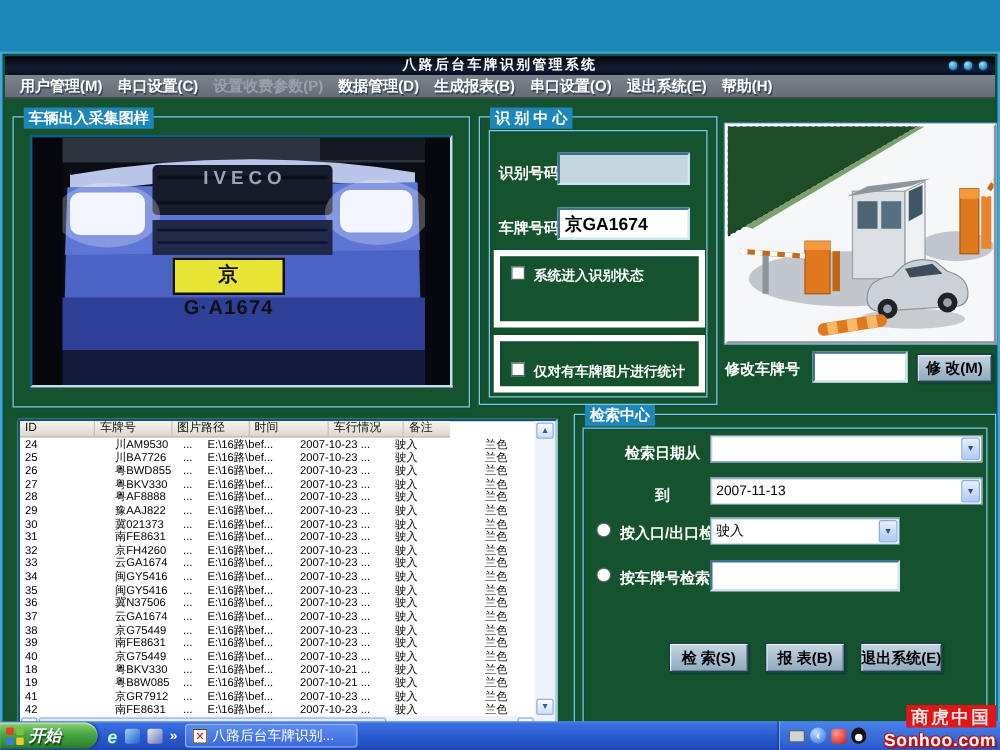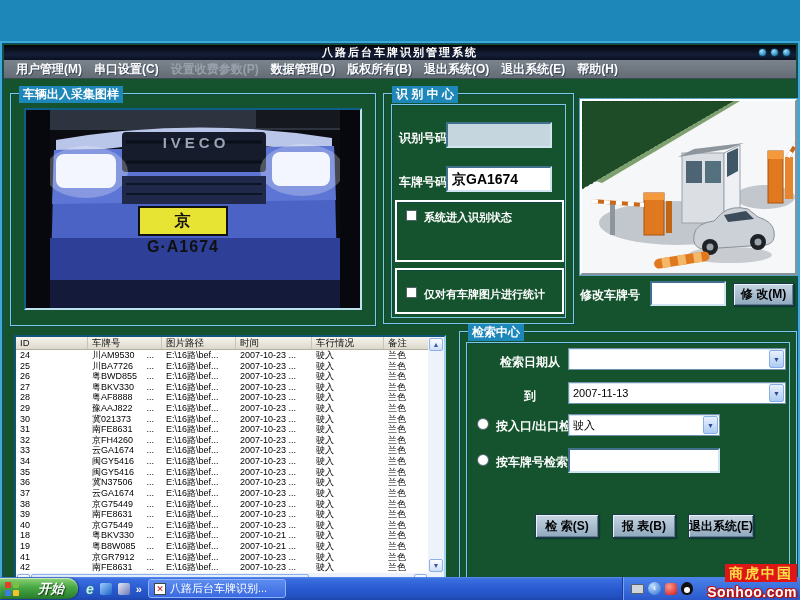--- a/index.html
+++ b/index.html
@@ -45,21 +45,21 @@
 
   
   .recog { left:381px; top:50px; width:191px; height:231px; }
   .recog-frame { position:absolute; left:7px; top:10px; right:7px; bottom:5px;
     border:1px solid #7cc8e6; box-shadow: inset 1px 1px 0 rgba(8,60,92,.45); }
   .flabel { position:absolute; color:#fff; font-size:12px; font-weight:bold; white-space:nowrap; }
   .sunken { border:2px solid #40708c; border-right-color:#cfe6f2; border-bottom-color:#cfe6f2; }
   .inp-dis { position:absolute; left:62px; top:28px; width:106px; height:26px; background:#c6d6de; }
   .inp-plate { position:absolute; left:62px; top:72px; width:106px; height:26px; background:#fff;
     color:#000; font-size:14px; font-weight:bold; line-height:22px; padding-left:4px; }
-  .chkbox-area { position:absolute; border:2px solid #ffffff;
+  .chkbox-area { position:absolute; border:5px solid #ffffff;
     box-shadow: inset 1px 1px 0 rgba(8,60,92,.45); text-align: center; }
   .area1 { left:11px; top:106px; width:169px; height:62px; }
   .area2 { left:11px; top:174px; width:169px; height:46px; }
   .checkbox { position:absolute; width:11px; height:11px; background:#fff; border:1px solid #55616b; }
   .chklabel { position:absolute; color:#fff; font-size:11px; font-weight:bold; white-space:nowrap; }
   .note { position:absolute; left:8px; top:27px; color:#d8ecf4; font-size:11px; line-height:14px; white-space:nowrap; }
 
   
   .illus { position:absolute; left:578px; top:56px; width:217px; height:176px;
     background:#f6f7f9; border:2px solid #fff; border-right-color:#8a929a; border-bottom-color:#8a929a;
@@ -69,21 +69,21 @@
   .mod-label { position:absolute; left:578px; top:244px; color:#fff; font-size:12px; font-weight:bold; }
   .mod-input { position:absolute; left:648px; top:238px; width:76px; height:25px; background:#fff; }
   .btn3d { background:linear-gradient(180deg,#c6d5e2,#8fa9be);
     border:1px solid #1c3a4c; box-shadow: inset 1px 1px 0 #e8f2f8, inset -1px -1px 0 #64808f, 1px 1px 1px rgba(0,30,50,.45);
     color:#000; font-weight:bold; font-size:12px; text-align:center; cursor:default; white-space:nowrap; }
   .mod-btn { position:absolute; left:731px; top:240px; width:61px; height:23px; line-height:21px; }
 
   
   .listview { position:absolute; left:12px; top:292px; width:432px; height:254px;
     background:#fff; border:2px solid #0f5577; border-right-color:#9fd4ea; border-bottom-color:#9fd4ea; }
-  .lv-header { position:absolute; left:0; top:0; width:412px; height:13px; display:flex;
+  .lv-header { position:absolute; left:0; top:0; width:344px; height:13px; display:flex;
     background:linear-gradient(180deg,#f6f4ec,#dcd8cc); border-bottom:1px solid #b4b0a0; }
   .lv-h { font-size:9.5px; color:#111; padding-left:4px; line-height:12px;
     border-right:1px solid #c8c4b4; overflow:hidden; white-space:nowrap; }
   .c0{width:72px;} .c1{width:74px;} .c2{width:74px;} .c3{width:76px;} .c4{width:72px;} .c5{width:44px;border-right:none;}
   .lv-rows { position:absolute; left:0; top:13px; width:412px; height:223px; overflow:hidden; }
   .lv-row { display:flex; height:10.62px; }
   .lv-c { font-size:9px; color:#000; line-height:10.5px; padding-left:4px; white-space:nowrap; overflow:hidden; }
   .lv-c.plate { display:flex; justify-content:space-between; padding-right:8px; }
 
   .vscroll { position:absolute; right:0; top:0; width:16px; height:236px; background:#eef2fa; }
@@ -121,21 +121,21 @@
 
   
   .taskbar { position:absolute; left:0; bottom:0; width:800px; height:23px;
     background:linear-gradient(180deg,#5c8ee8 0%,#3a6fe0 8%,#2a5ad0 50%,#2250c0 85%,#1e46ae); }
   .startbtn { position:absolute; left:0; top:1px; height:21px; width:78px;
     border-radius:0 11px 11px 0;
     background:linear-gradient(180deg,#8ed276,#46a844 45%,#2e8430 90%,#25702a);
     box-shadow: inset 0 1px 1px rgba(255,255,255,.55), 1px 0 2px rgba(0,0,30,.5);
     display:flex; align-items:center; gap:4px; padding-left:5px; }
   .startbtn .lbl { color:#fff; font-size:13px; font-weight:bold; font-style:italic;
-    text-shadow:1px 1px 1px rgba(0,0,0,.6);margin-left:15px; }
+    text-shadow:1px 1px 1px rgba(0,0,0,.6); }
   .flag { width:14px; height:14px; position:relative; }
   .flag i { position:absolute; width:6px; height:6px; border-radius:1px; }
   .flag .r{left:0;top:0;background:#e53c2e;} .flag .g{right:0;top:0;background:#7bc043;}
   .flag .b{left:0;bottom:0;background:#3b7de0;} .flag .y{right:0;bottom:0;background:#f5c22b;}
   .ql { position:absolute; left:86px; top:3px; height:17px; display:flex; gap:6px; align-items:center; }
   .ql-ie { color:#cfe6ff; font-size:14px; font-weight:bold; font-style:italic; text-shadow:0 0 2px #0a3; }
   .ql-ic2 { width:12px; height:12px; border-radius:2px; background:linear-gradient(135deg,#9fd0ff,#1c62c8); }
   .ql-ic3 { width:12px; height:12px; border-radius:2px; background:linear-gradient(135deg,#e8e8f4,#6a78b8); }
   .ql-more { color:#fff; font-size:11px; font-weight:bold; }
   .taskbtn { position:absolute; left:148px; top:2px; height:19px; width:138px;
@@ -150,21 +150,21 @@
   .tr-print { width:13px; height:10px; background:#cfd4da; border:1px solid #5a6068; border-radius:1px; }
   .tr-circ { width:13px; height:13px; border-radius:50%; background:radial-gradient(circle at 35% 30%,#bfe0ff,#2a6ad0);
     color:#fff; font-size:9px; line-height:12px; text-align:center; font-weight:bold; }
   .tr-red { width:12px; height:12px; border-radius:3px; background:radial-gradient(circle at 35% 30%,#ff9a8a,#d01818); }
   .tr-qq { width:12px; height:13px; border-radius:50% 50% 45% 45%; background:#111; position:relative; }
   .tr-qq::after { content:""; position:absolute; left:3px; top:5px; width:6px; height:6px;
     border-radius:50%; background:#fff; }
 
   
   .watermark { position:absolute; right:0; bottom:0; width:110px; height:36px; z-index:50; }
-  .wm-box { position:absolute; right:3px; top:0; background:#e01515; color:#fde047;
+  .wm-box { position:absolute; right:3px; top:0; background:#e01515; color:#e5e5e5;
     font-weight:bold; font-size:14px; line-height:18px; padding:0 4px; letter-spacing:2px; }
   .wm-txt { position:absolute; right:3px; bottom:0; color:#fff; font-weight:bold; font-size:14px;
     letter-spacing:0.5px;
     text-shadow:-1px 0 #c81010, 1px 0 #c81010, 0 -1px #c81010, 0 1px #c81010,
       -1px -1px #c81010, 1px 1px #c81010, 2px 1px 2px rgba(80,0,0,.6); }
 </style>
 </head>
 <body>
 
 <div class="stage">
@@ -177,22 +177,22 @@
         <span class="winbtn"></span>
         <span class="winbtn"></span>
       </span>
     </div>
 
     <div class="menubar" id="menubar">
         <span class="menu-item">用户管理(M)</span>
         <span class="menu-item">串口设置(C)</span>
         <span class="menu-item disabled">设置收费参数(P)</span>
         <span class="menu-item">数据管理(D)</span>
-        <span class="menu-item">版权所有(B)</span>
-        <span class="menu-item">退出系统(O)</span>
+        <span class="menu-item">生成报表(B)</span>
+        <span class="menu-item">串口设置(O)</span>
         <span class="menu-item">退出系统(E)</span>
         <span class="menu-item">帮助(H)</span>
       </div>
 
     <div class="gbox capture">
       <span class="gbox-title">车辆出入采集图样</span>
       <div class="photo">
         <svg width="336" height="200" viewBox="0 0 336 200">
           <rect x="0" y="0" width="336" height="200" fill="#0a0c12"></rect>
           <rect x="0" y="0" width="336" height="20" fill="#2e3340"></rect>

